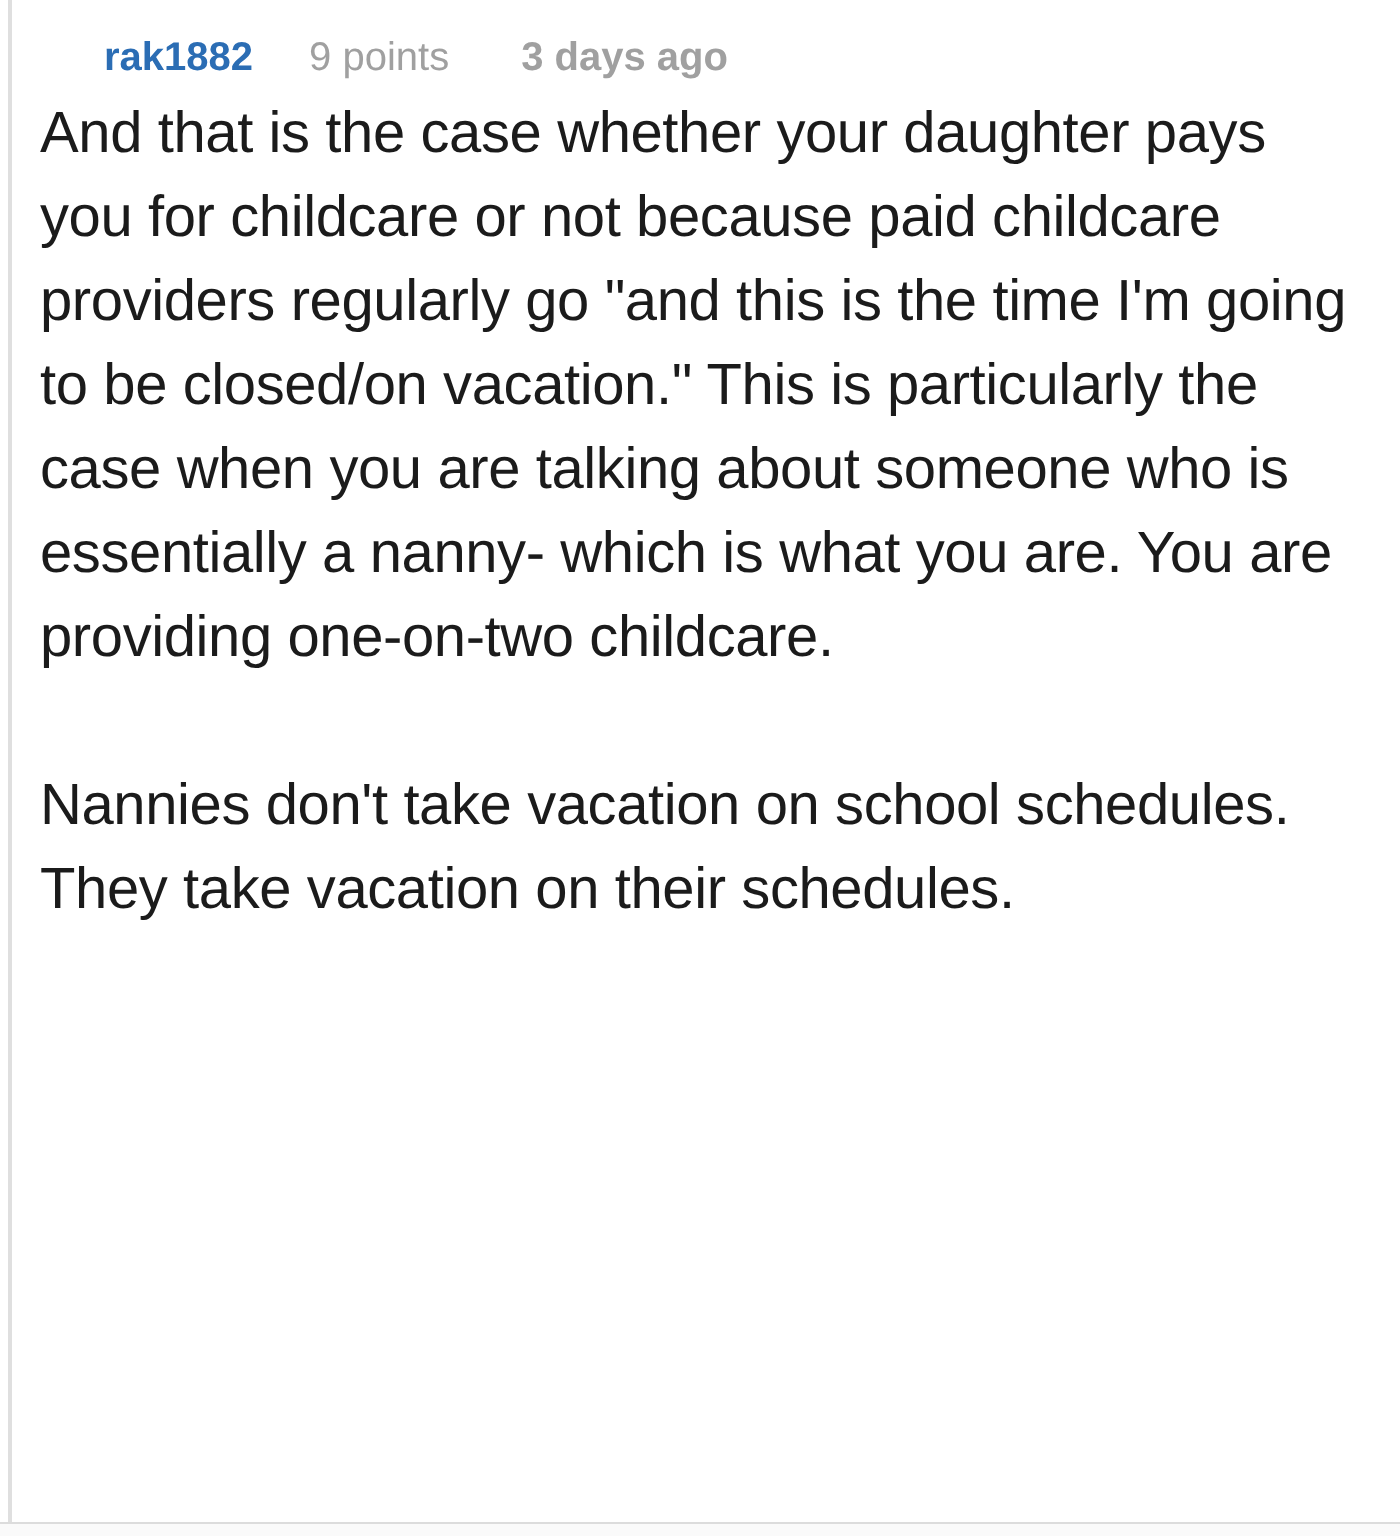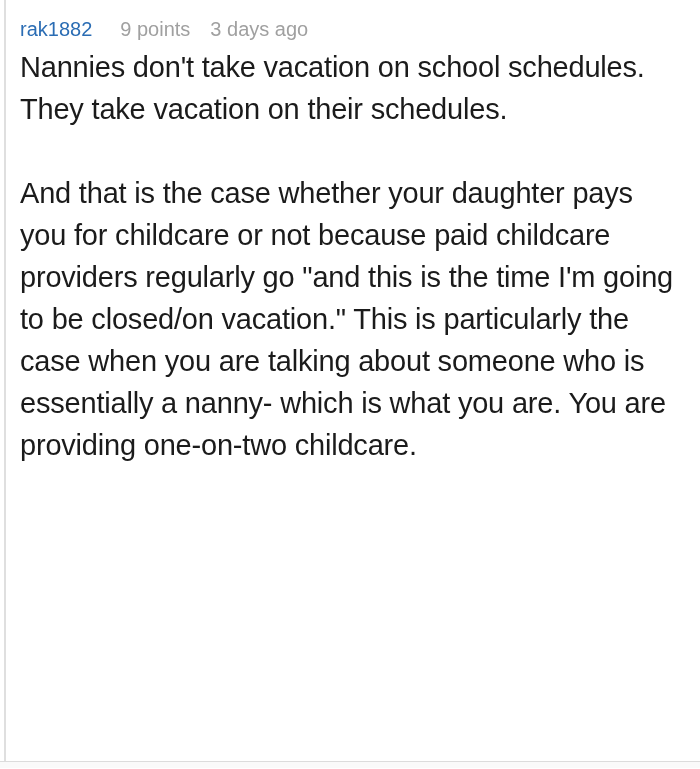--- a/index.html
+++ b/index.html
@@ -38,31 +38,33 @@
     background: var(--thread-line);
   }
   .comment-header {
     font-size: 20px;
     line-height: 26px;
     margin-bottom: 4px;
     white-space: nowrap;
   }
   .username {
     color: var(--username);
-    font-weight: normal;
+    font-weight: bold;
     text-decoration: none;
     margin-right: 28px;
     cursor: pointer;
+    margin-left: 32px;
   }
   .points {
     color: var(--meta);
-    margin-right: 20px;
+    margin-right: 36px;
   }
   .timestamp {
     color: var(--meta);
+    font-weight: bold;
   }
   .comment-body {
     font-size: 29px;
     line-height: 42px;
     color: var(--body);
     max-width: 665px;
     letter-spacing: -0.2px;
   }
   .comment-body p {
     margin: 0 0 42px 0;
@@ -79,18 +81,18 @@
 <body>
 
 <div class="comment-card">
   <div class="thread-line"></div>
 
   <div class="comment-header">
     <a class="username">rak1882</a><span class="points">9 points</span><span class="timestamp">3 days ago</span>
   </div>
 
   <div class="comment-body">
+    <p>And that is the case whether your daughter pays you for childcare or not because paid childcare providers regularly go "and this is the time I'm going to be closed/on vacation." This is particularly the case when you are talking about someone who is essentially a nanny- which is what you are. You are providing one-on-two childcare.</p>
     <p>Nannies don't take vacation on school schedules. They take vacation on their schedules.</p>
-    <p>And that is the case whether your daughter pays you for childcare or not because paid childcare providers regularly go "and this is the time I'm going to be closed/on vacation." This is particularly the case when you are talking about someone who is essentially a nanny- which is what you are. You are providing one-on-two childcare.</p>
   </div>
 </div>
 
 <div class="bottom-strip"></div>
 
 </body></html>

